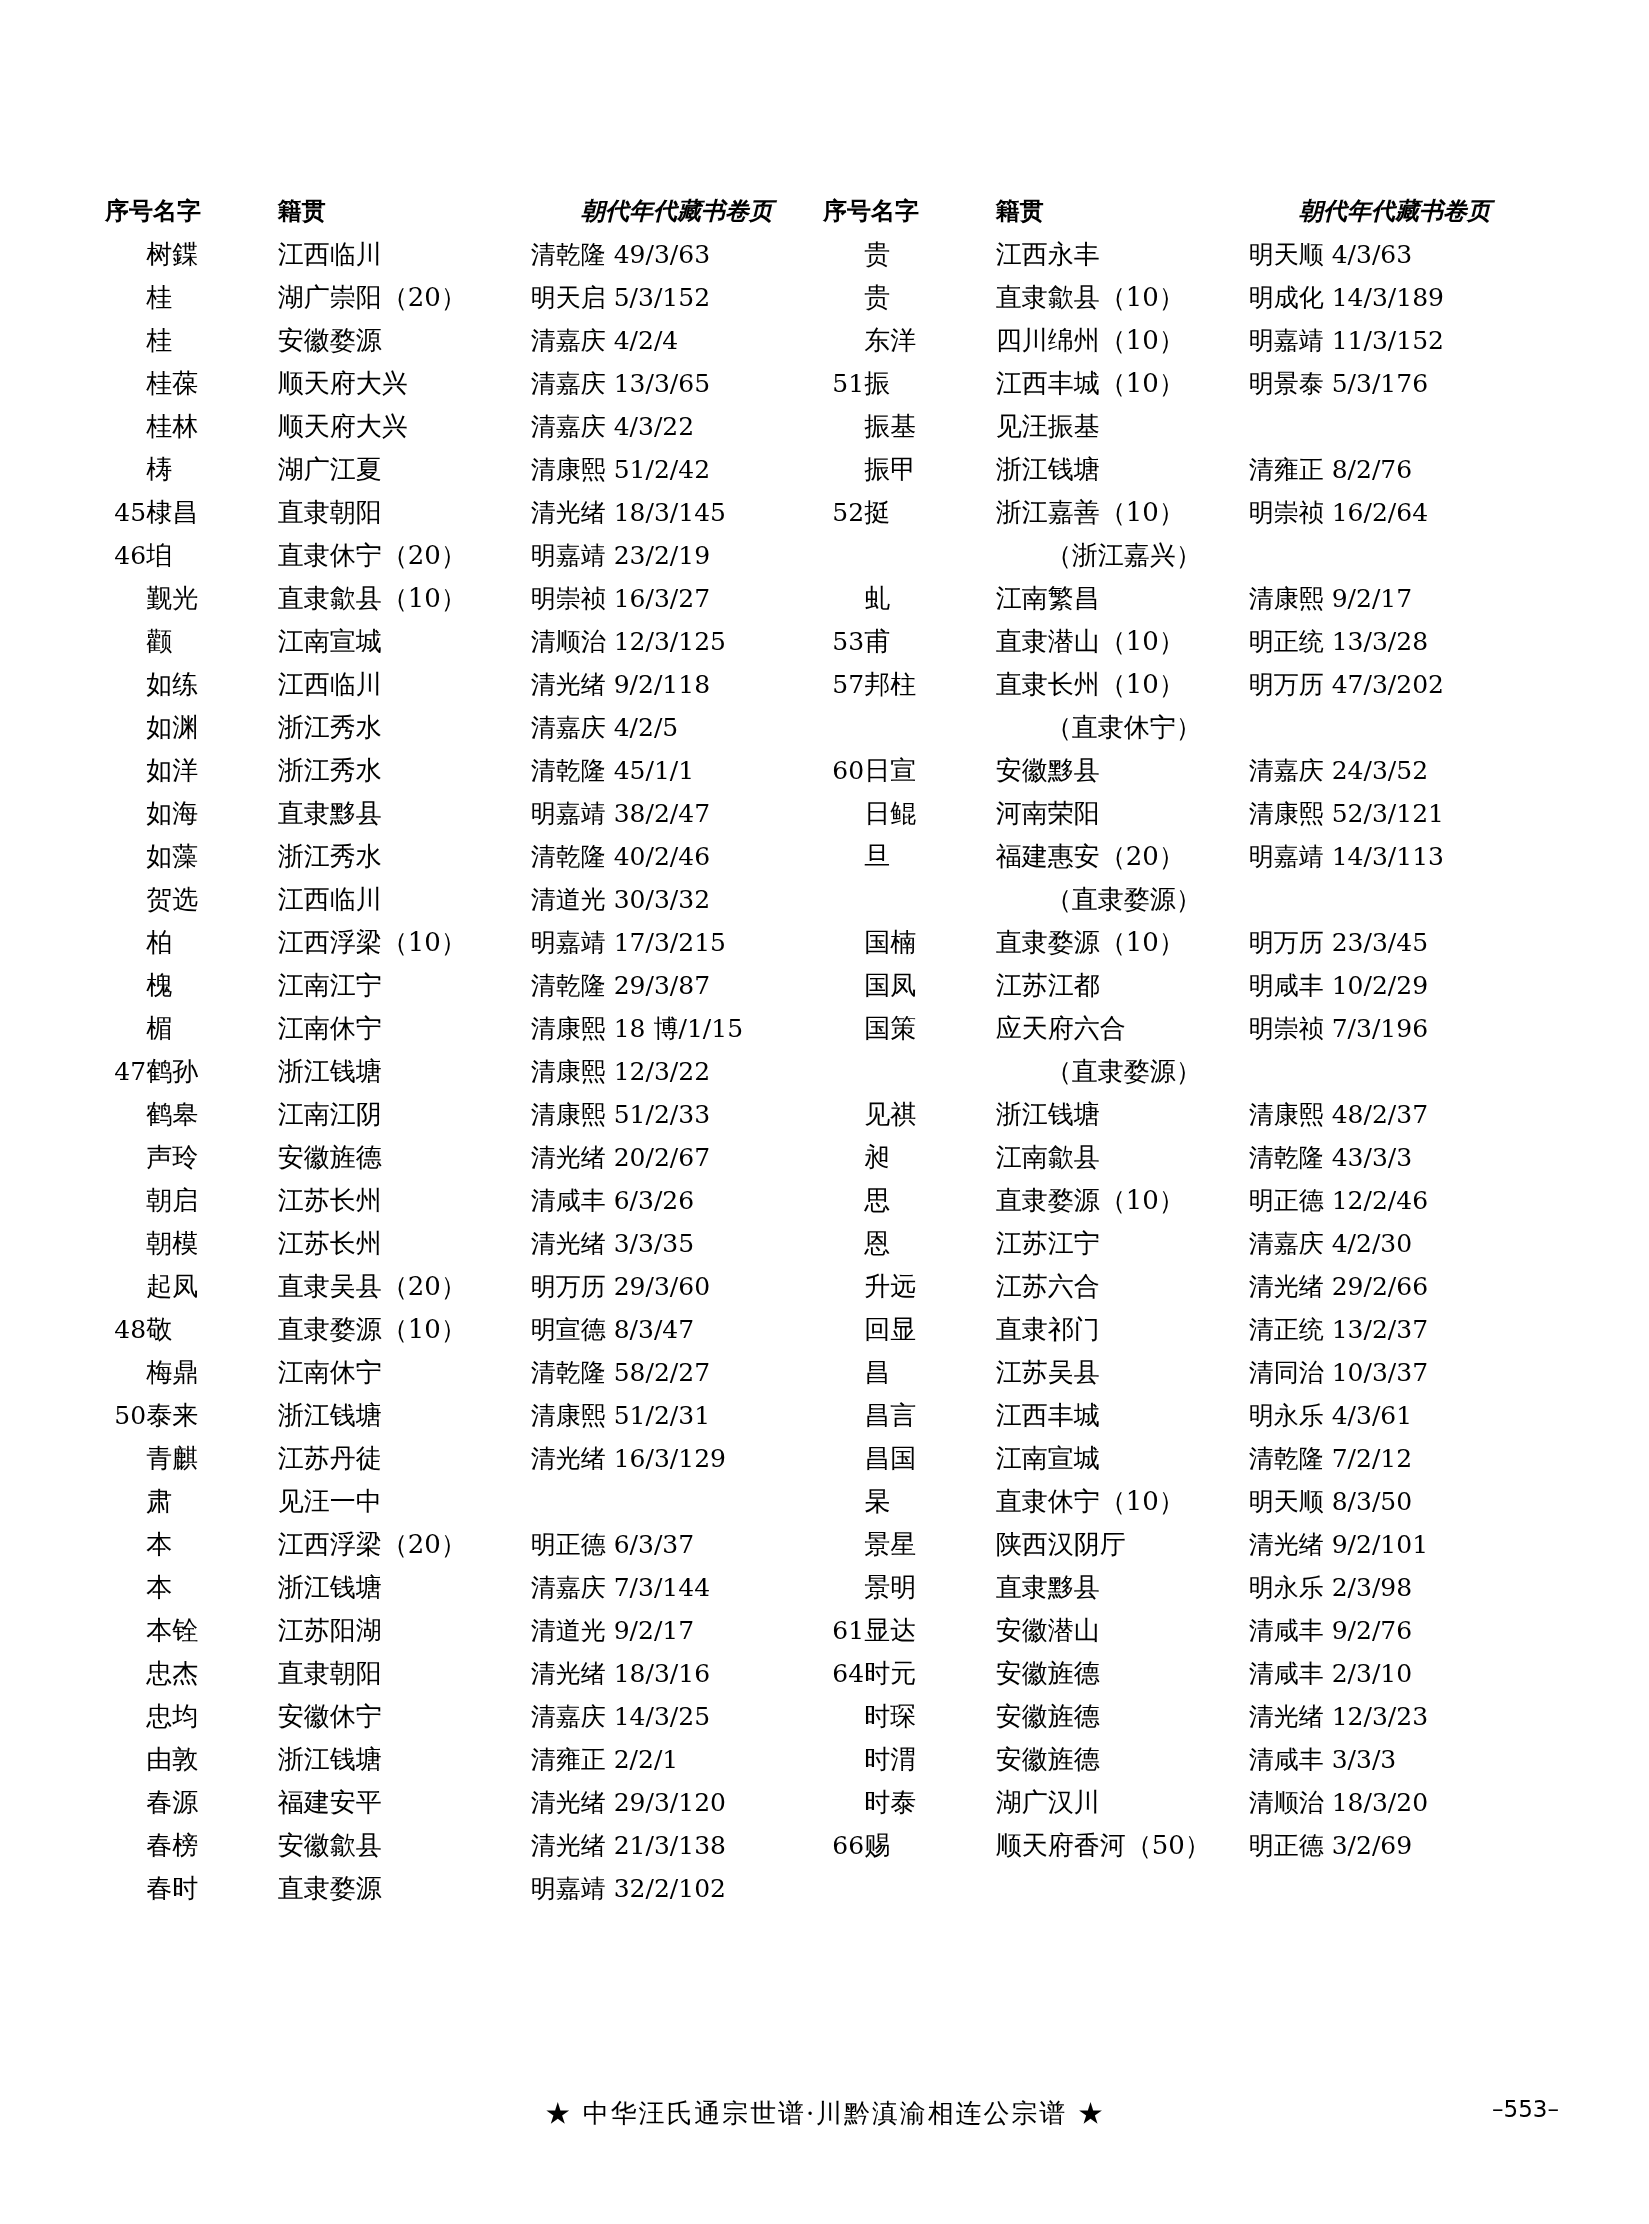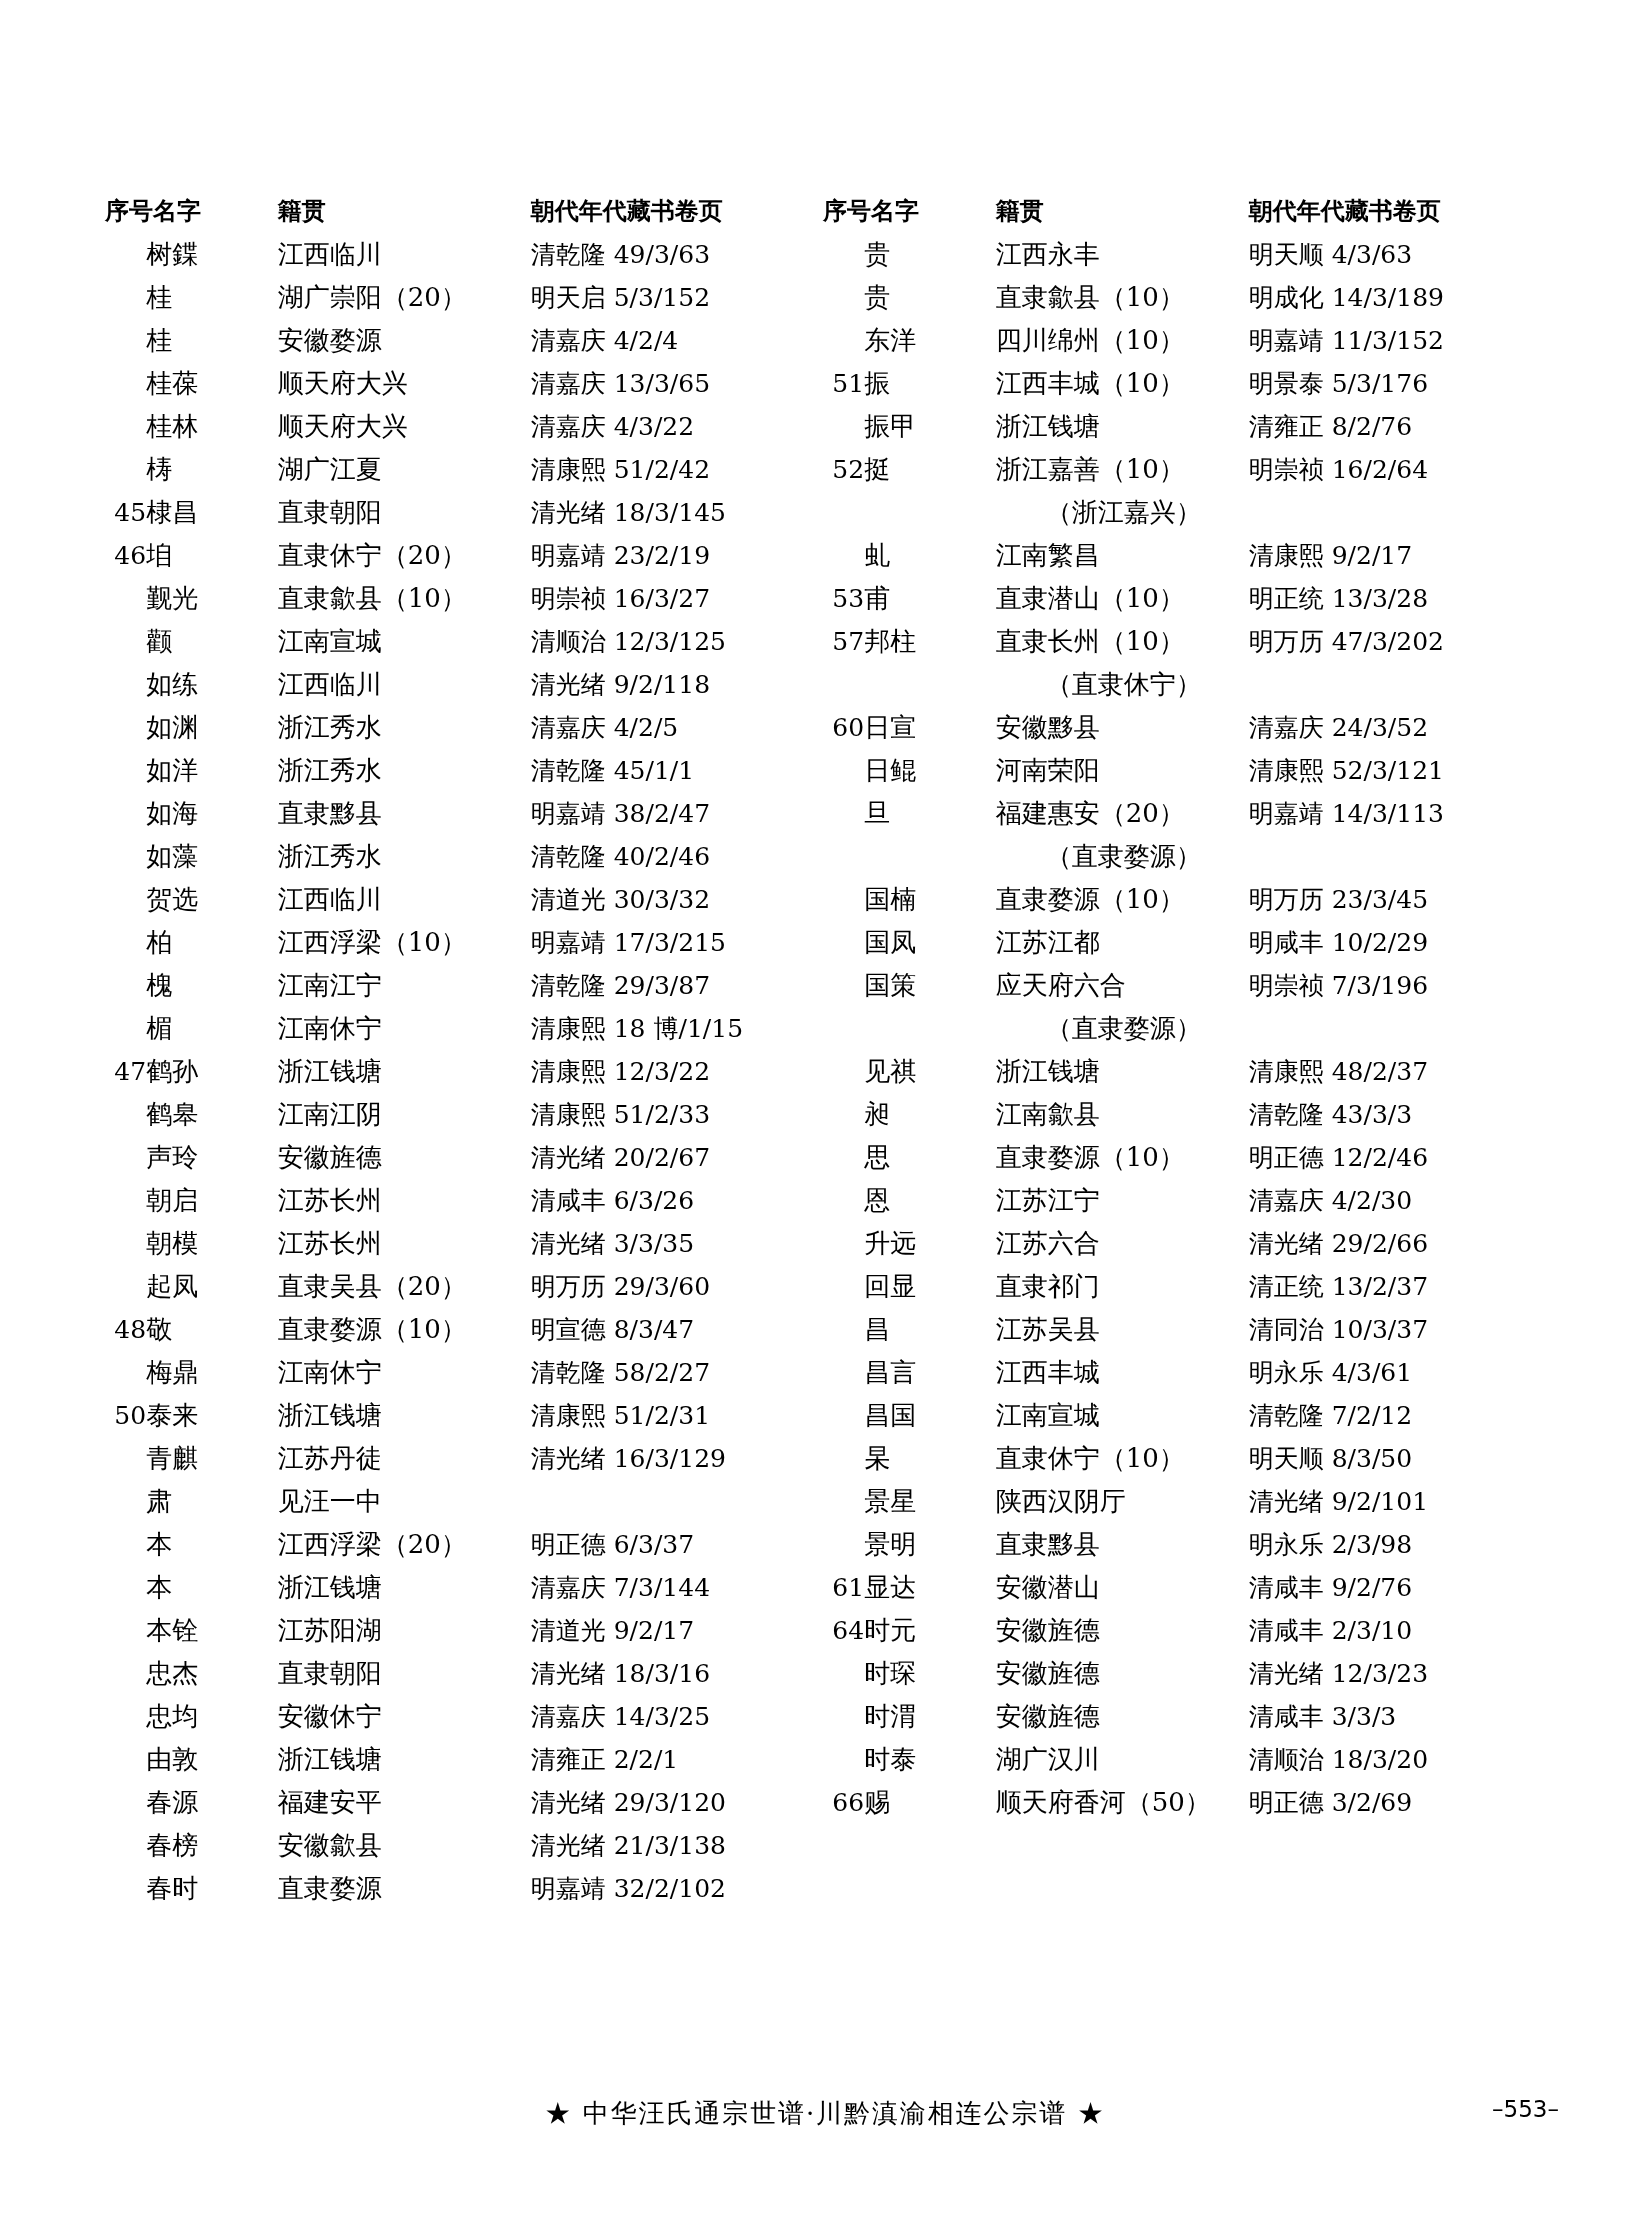--- a/index.html
+++ b/index.html
@@ -57,21 +57,21 @@
   th {
     font-weight: bold;
     font-size: 24px;
     font-family: "DejaVu Sans", "Liberation Sans", sans-serif;
     text-align: left;
     padding-bottom: 9.7px;
     margin-top: 13px;
   }
   th.h-name { text-align: left; padding-left: 0px; }
   th.h-org  { text-align: left; padding-left: 17.5px; }
-  th.h-ref  { text-align: left; padding-left: 0px; }
+  th.h-ref  { text-align: center; padding-left: 0px; font-style: italic; }
 
   td.num {
     font-size: 25px;
     text-align: right;
     padding-right: 5.8px;
     font-family: "DejaVu Serif", "Liberation Serif", serif;
   }
   td.name {
     font-size: 26px;
     text-align: left;
@@ -411,20 +411,26 @@
               <td class="ref">明嘉靖 11/3/152</td>
             </tr>
             <tr>
               <td class="num">51</td>
               <td class="name">振</td>
               <td class="org">江西丰城（10）</td>
               <td class="ref">明景泰 5/3/176</td>
             </tr>
             <tr>
               <td class="num"></td>
+              <td class="name">振基</td>
+              <td class="org">见汪振基</td>
+              <td class="ref"></td>
+            </tr>
+            <tr>
+              <td class="num"></td>
               <td class="name">振甲</td>
               <td class="org">浙江钱塘</td>
               <td class="ref">清雍正 8/2/76</td>
             </tr>
             <tr>
               <td class="num">52</td>
               <td class="name">挺</td>
               <td class="org">浙江嘉善（10）</td>
               <td class="ref">明崇祯 16/2/64</td>
             </tr>

